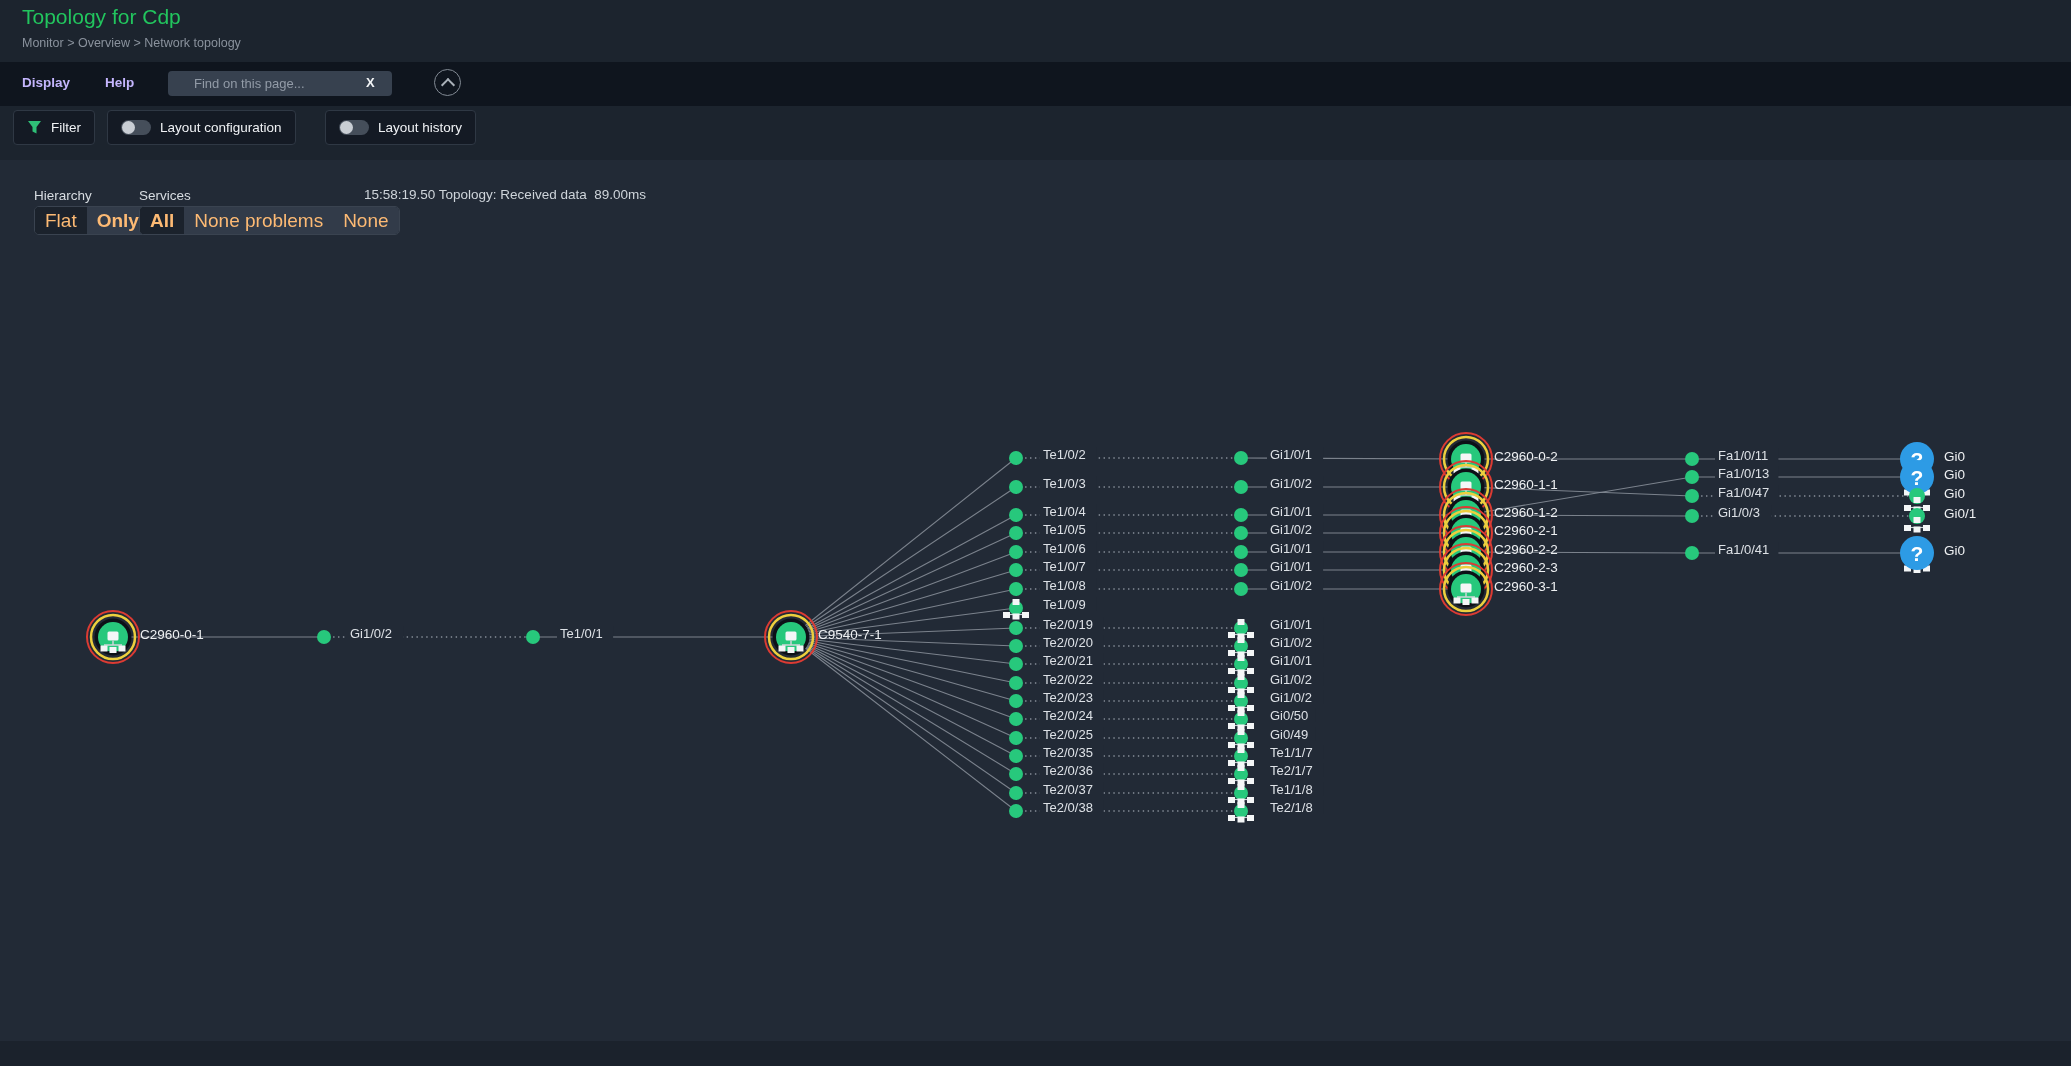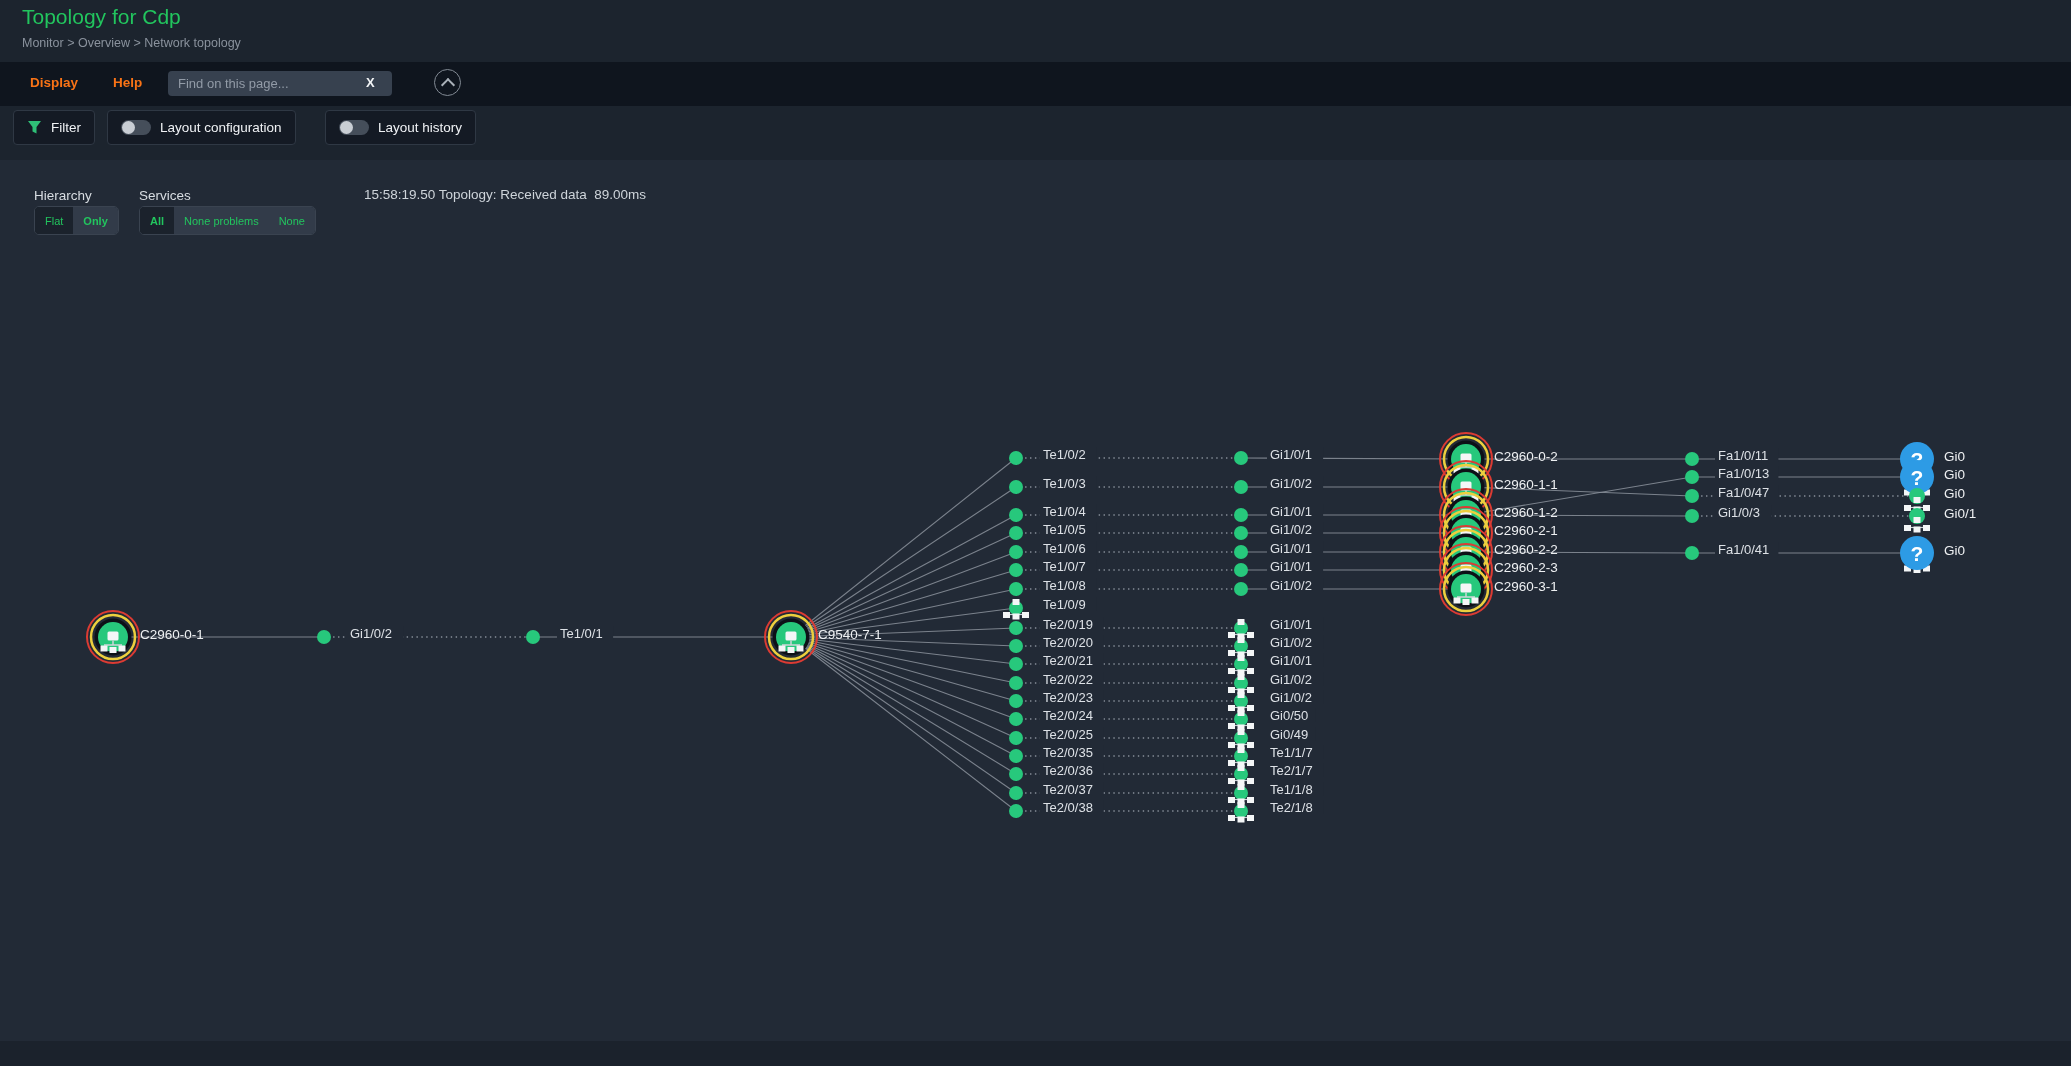--- a/index.html
+++ b/index.html
@@ -1,45 +1,45 @@
 <!DOCTYPE html>
 <html><head>
 <meta charset="utf-8">
 <style>
   html,body{margin:0;padding:0;background:#10161f;}
   .stage{position:relative;width:2071px;height:1066px;overflow:hidden;
          background:#1c242e;font-family:"Liberation Sans",sans-serif;}
   .page-title{position:absolute;left:22px;top:5px;font-size:21px;font-weight:normal;color:#22c55e;}
   .breadcrumb{position:absolute;left:22px;top:36px;font-size:12.5px;color:#8a929d;text-align:right;}
   .menubar{position:absolute;left:0;right:0;top:62px;height:44px;background:#0f151e;}
-  .menu-item{position:absolute;top:75px;font-size:13.5px;font-weight:bold;color:#f97316;cursor:pointer;margin-left:8px;}
+  .menu-item{position:absolute;top:75px;font-size:13.5px;font-weight:bold;color:#c4b5fd;cursor:pointer;}
   .menu-display{left:22px}.menu-help{left:105px}
   .find-input{position:absolute;left:168px;top:71px;width:224px;height:25px;background:#37414f;
-              border:none;border-radius:4px;color:#cfd5dc;padding:0 32px 0 10px;font-size:13px;
+              border:none;border-radius:4px;color:#cfd5dc;padding:0 32px 0 26px;font-size:13px;
               box-sizing:border-box;font-family:"Liberation Sans",sans-serif;}
   .find-input::placeholder{color:#929ba7;opacity:1;}
   .find-clear{position:absolute;left:366px;top:75px;color:#f2f4f6;font-size:13px;font-weight:bold;cursor:pointer;}
   .collapse-btn{position:absolute;left:434px;top:69px;width:27px;height:27px;border:1.5px solid #828a94;
                 border-radius:50%;box-sizing:border-box;cursor:pointer;}
   .collapse-btn .chev{position:absolute;left:7.5px;top:10px;width:8px;height:8px;
                 border-top:2px solid #aab1b9;border-right:2px solid #aab1b9;transform:rotate(-45deg);}
   .tb{position:absolute;top:110px;height:35px;background:#141a24;border:1px solid #2f3844;border-radius:4px;
       color:#f0f2f5;font-weight:normal;font-size:13.5px;display:flex;align-items:center;gap:9px;
       padding:0 13px;box-sizing:border-box;cursor:pointer;}
   .tb-filter{left:13px}.tb-layout{left:107px}.tb-compare{left:325px}
   .toggle{width:30px;height:15px;border-radius:8px;background:#454e5a;position:relative;flex:0 0 auto;}
   .toggle .knob{position:absolute;left:1px;top:1px;width:13px;height:13px;border-radius:50%;background:#c9ced4;}
   .panel{position:absolute;left:0;right:0;top:160px;height:881px;background:#222a36;}
   .footer{position:absolute;left:0;right:0;top:1041px;height:25px;background:#1b222c;}
   .ctl-label{position:absolute;font-size:13.5px;color:#d8dde2;}
   .lbl-hierarchy{left:34px;top:188px}.lbl-services{left:139px;top:188px}
   .segctl{position:absolute;top:206px;height:29px;display:flex;align-items:stretch;background:#1b222c;
           border:1px solid #3a4350;border-radius:5px;overflow:hidden;box-sizing:border-box;}
   .ctl-hierarchy{left:34px}.ctl-services{left:139px}
-  .seg{display:flex;align-items:center;padding:0 10px;font-size:11px;color:#22c55e;background:#323b49;cursor:pointer;}
+  .seg{display:flex;align-items:center;padding:0 10px;font-size:19px;color:#fdba74;background:#323b49;cursor:pointer;}
   .seg.inset{background:#1b222c}
   .seg.sel{font-weight:bold}
   .status-line{position:absolute;left:364px;top:187px;font-size:13.5px;color:#ced4da;white-space:pre;}
   svg.graph{position:absolute;left:0;top:0;}
 </style>
 </head>
 <body>
 
 <div class="stage">
 

